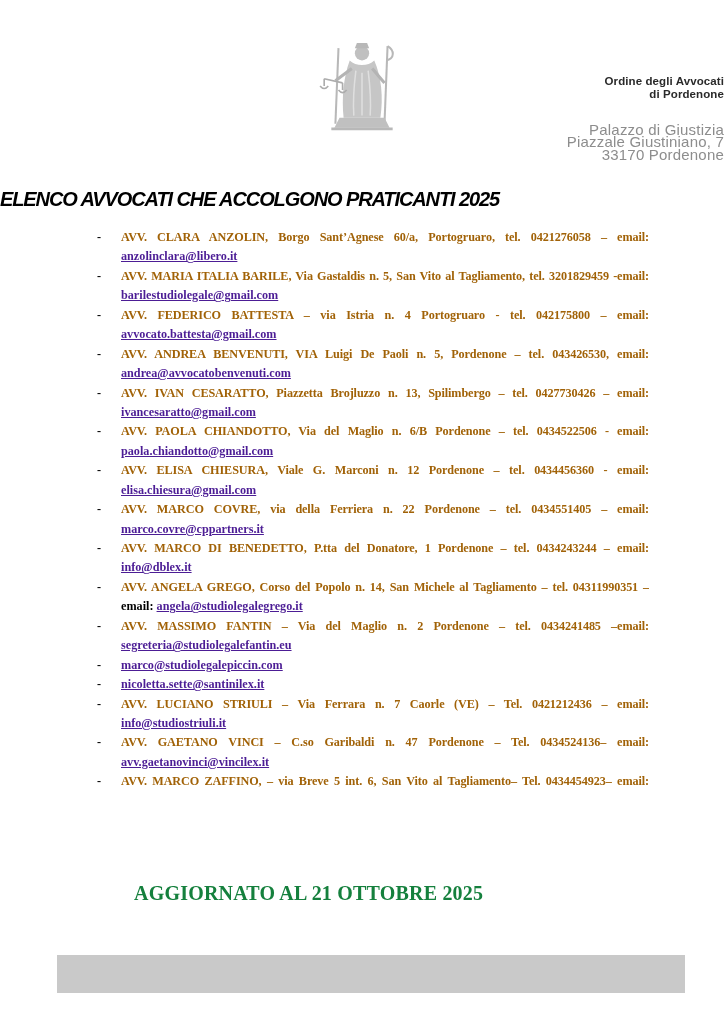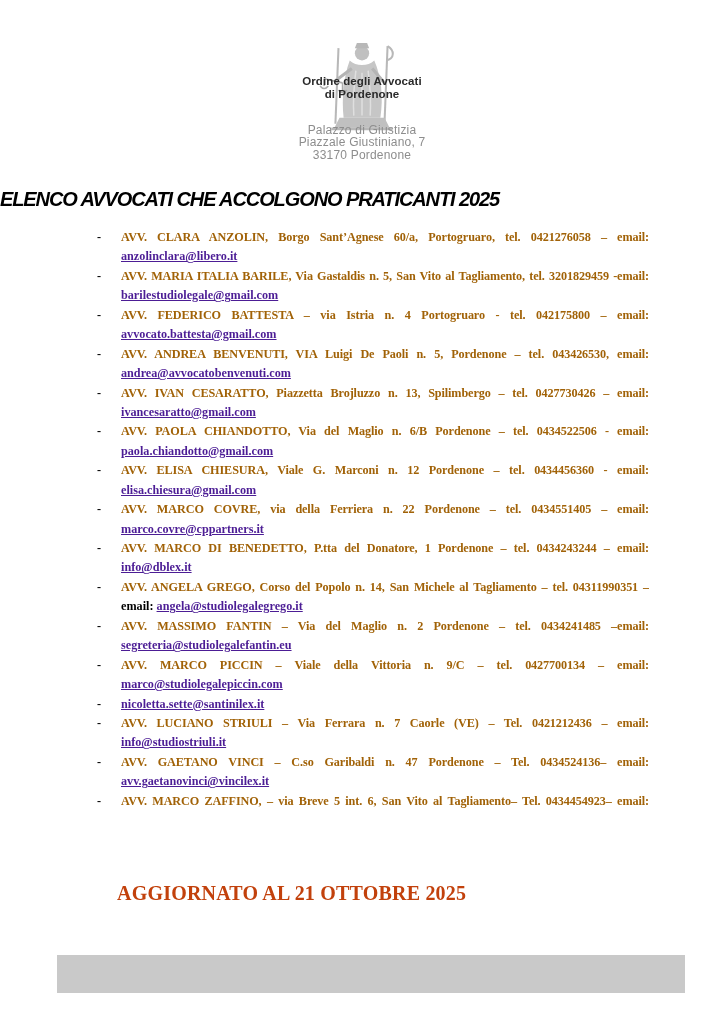--- a/index.html
+++ b/index.html
@@ -1,50 +1,50 @@
 <!DOCTYPE html>
 <html><head>
 <meta charset="utf-8">
 <style>
   html,body{margin:0;padding:0;background:#ffffff;}
   .page{position:relative;width:724px;height:1024px;background:#ffffff;overflow:hidden;
         font-family:"Liberation Serif", serif;}
 
   
   .letterhead{position:absolute;top:42px;left:0;right:0;height:130px;text-align:center;}
-  .logo-wrap{position:relative;height:130px;}
+  .logo-wrap{position:relative;height:130px;text-align:right;}
   .logo-svg{position:absolute;top:0;left:50%;transform:translateX(-50%);opacity:.95;}
   .org-name{position:absolute;top:33px;left:0;right:0;
             font-family:"Liberation Sans", sans-serif;font-weight:bold;
             font-size:11.5px;line-height:13px;color:#2a2a2a;letter-spacing:.1px;}
   .address{position:absolute;top:82px;left:0;right:0;
-           font-family:"Liberation Sans", sans-serif;font-size:12px;line-height:12.3px;
+           font-family:"Liberation Sans", sans-serif;font-size:15px;line-height:12.3px;
            color:#8d8d8d;letter-spacing:.2px;}
 
   
   .doc-title{position:absolute;top:188px;left:0;right:0;text-align:left;
              font-family:"Liberation Sans", sans-serif;font-weight:bold;font-style:italic;
              font-size:20px;letter-spacing:-1.1px;color:#000;}
 
   
   .lawyer-list{position:absolute;top:228px;left:97px;width:552px;}
   .entry{display:flex;}
   .bullet{flex:none;width:24px;font-weight:bold;font-size:12.2px;line-height:19.45px;color:#000;}
   .entry-body{flex:1;min-width:0;}
   .entry-main{font-weight:bold;font-size:12.2px;line-height:19.45px;color:#a16207;
               text-align:justify;text-align-last:justify;max-height:19.45px;overflow:hidden;
               letter-spacing:-0.1px;}
   .entry-email-line{font-weight:bold;font-size:12.2px;line-height:19.45px;color:#000;
                     max-height:19.45px;overflow:hidden;}
   .email{color:#4c1d95;text-decoration:underline;cursor:pointer;}
 
   
-  .updated{position:absolute;top:882px;left:117px;
+  .updated{position:absolute;top:882px;left:134px;
            font-family:"Liberation Serif", serif;font-weight:bold;font-size:20px;
-           color:#c2410c;letter-spacing:.2px;}
+           color:#15803d;letter-spacing:.2px;}
 
   
   .redaction-bar{position:absolute;top:955px;left:57px;width:628px;height:38px;
                  background:#c9c9c9;}
 </style>
 </head>
 <body>
 
 <div class="page">
 
@@ -182,21 +182,20 @@
       <span class="bullet">-</span>
       <div class="entry-body">
         <div class="entry-main">AVV. MASSIMO FANTIN – Via del Maglio n. 2 Pordenone – tel. 0434241485 –email:</div>
         <div class="entry-email-line"><span></span><a class="email">segreteria@studiolegalefantin.eu</a></div>
       </div>
     </div>
 
     <div class="entry">
       <span class="bullet">-</span>
       <div class="entry-body">
-        <div class="entry-main">AVV. MARCO PICCIN – Viale della Vittoria n. 9/C – tel. 0427700134 – email:</div>
         <div class="entry-email-line"><span></span><a class="email">marco@studiolegalepiccin.com</a></div>
       </div>
     </div>
 
     <div class="entry">
       <span class="bullet">-</span>
       <div class="entry-body">
         <div class="entry-email-line"><span></span><a class="email">nicoletta.sette@santinilex.it</a></div>
       </div>
     </div>

